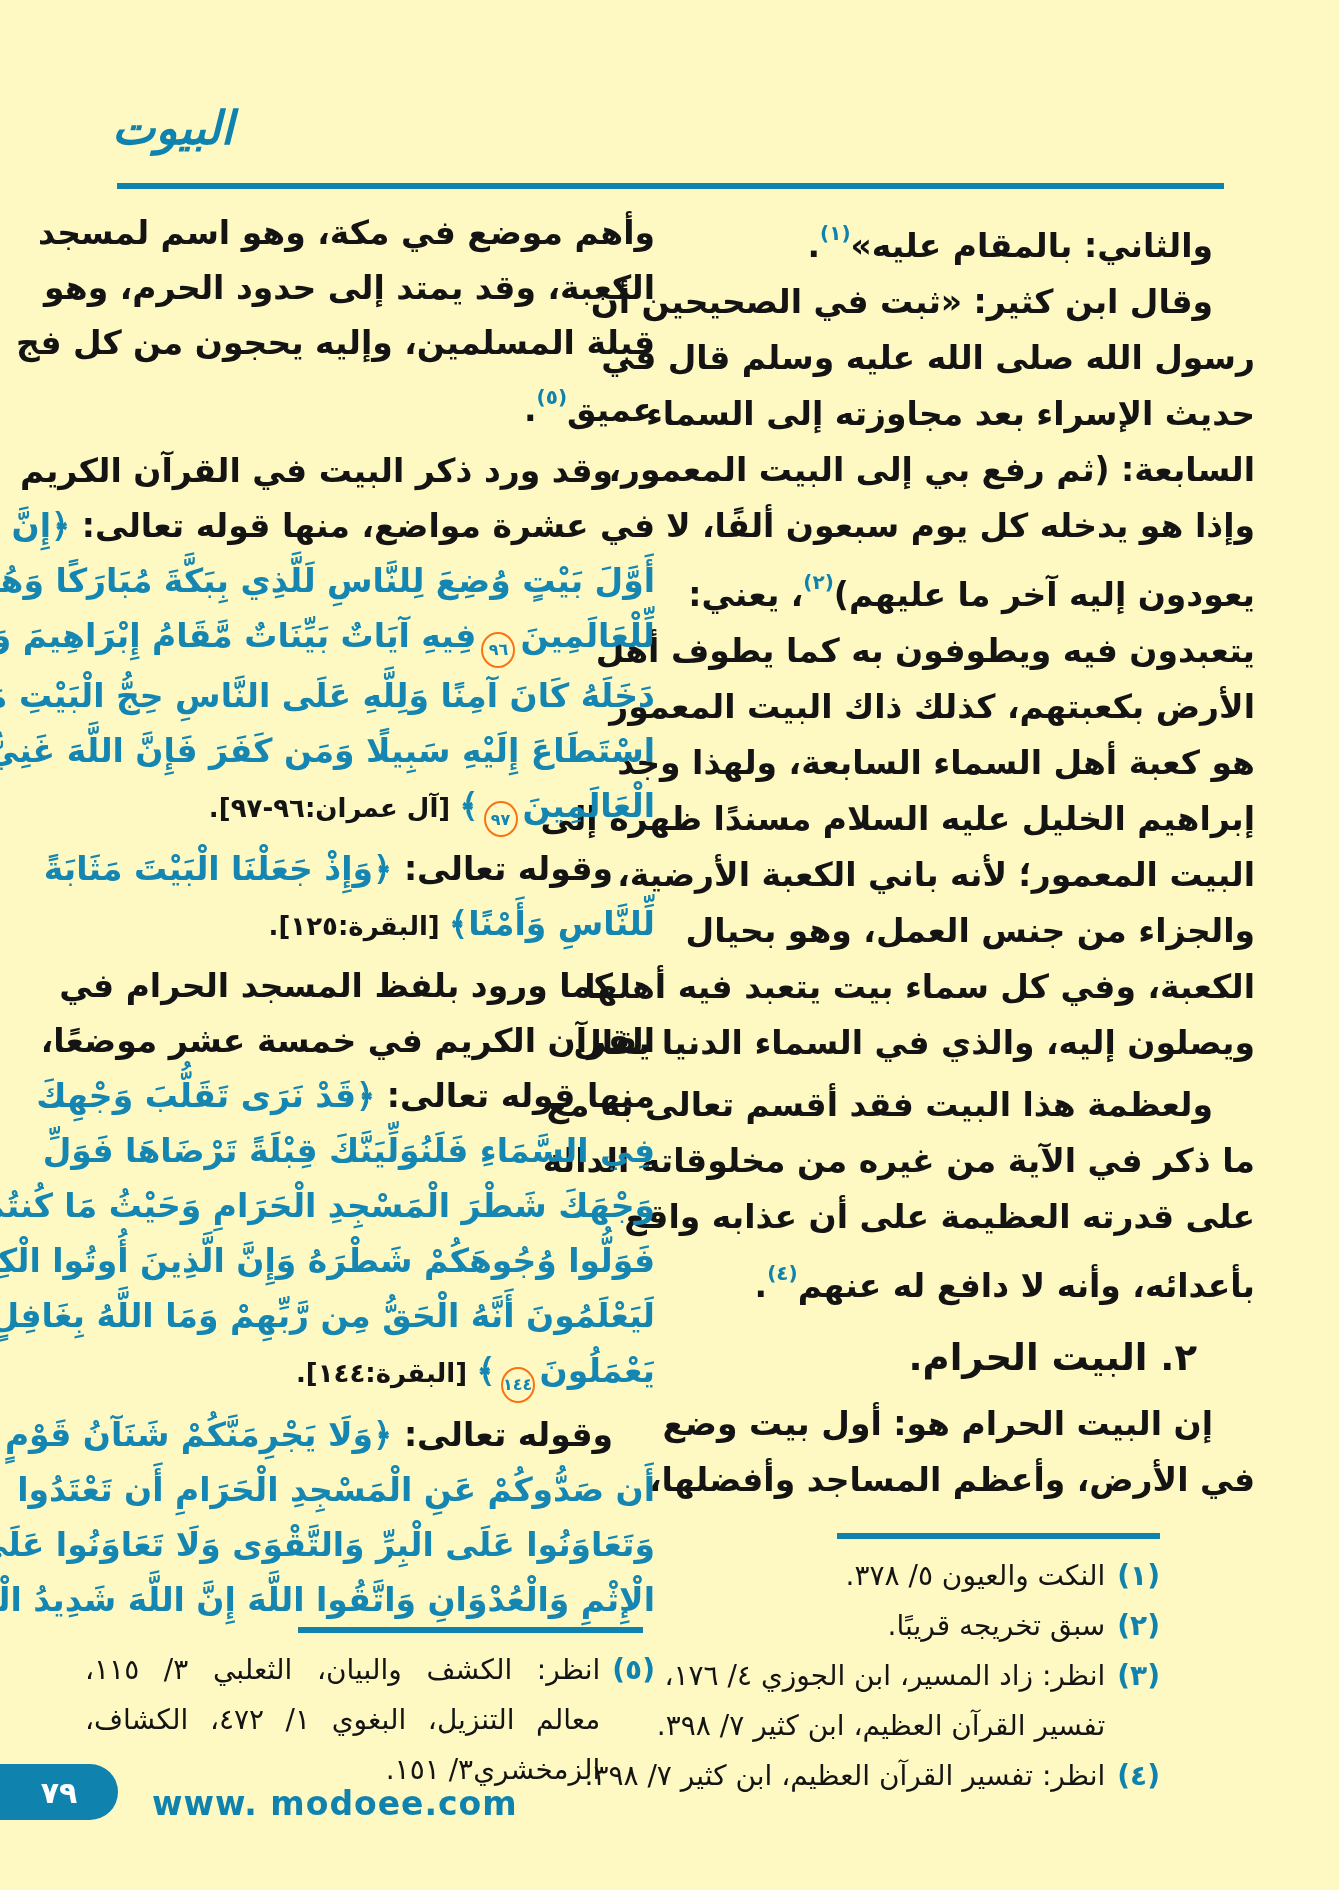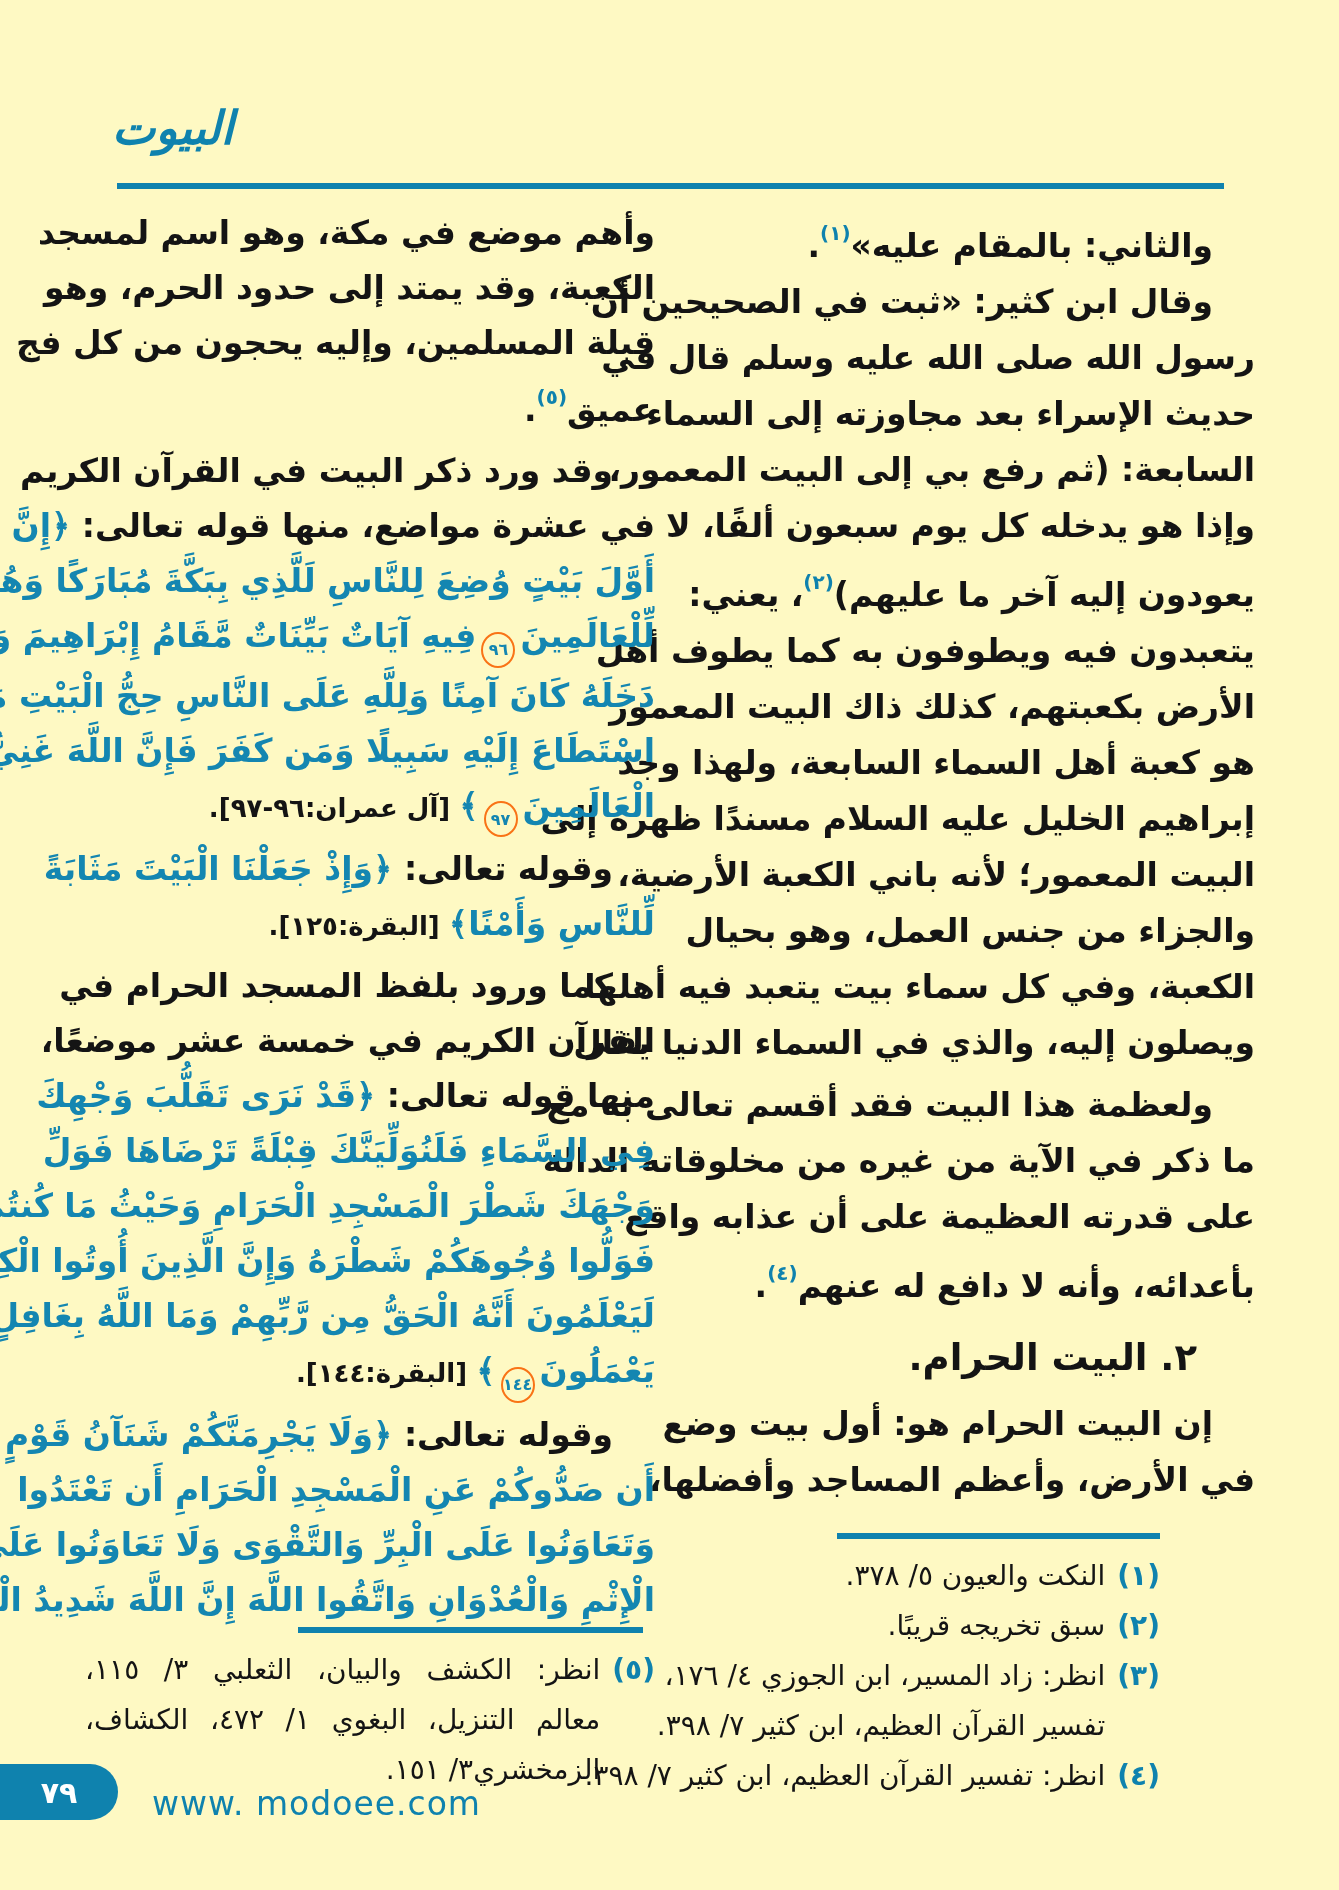--- a/index.html
+++ b/index.html
@@ -54,21 +54,21 @@
   .fline{white-space:nowrap;}
   .fline.just{text-align:justify;text-align-last:justify;}
   .page-badge{
     position:absolute;left:0;top:1764px;width:118px;height:56px;
     background:#0f82ae;border-radius:0 34px 34px 0;
     display:flex;align-items:center;justify-content:center;
     color:#ffffff;font-size:30px;font-weight:700;
   }
   .website{
     position:absolute;left:152px;top:1784px;direction:ltr;
-    color:#0f82ae;font-size:33px;font-weight:400;letter-spacing:1px;
+    color:#0f82ae;font-size:33px;font-weight:700;letter-spacing:1px;
   }
 </style>
 </head>
 <body>
 
 <div class="page">
   <div class="title">البيوت</div>
   <div class="header-rule"></div>
 
   <div class="cols">

